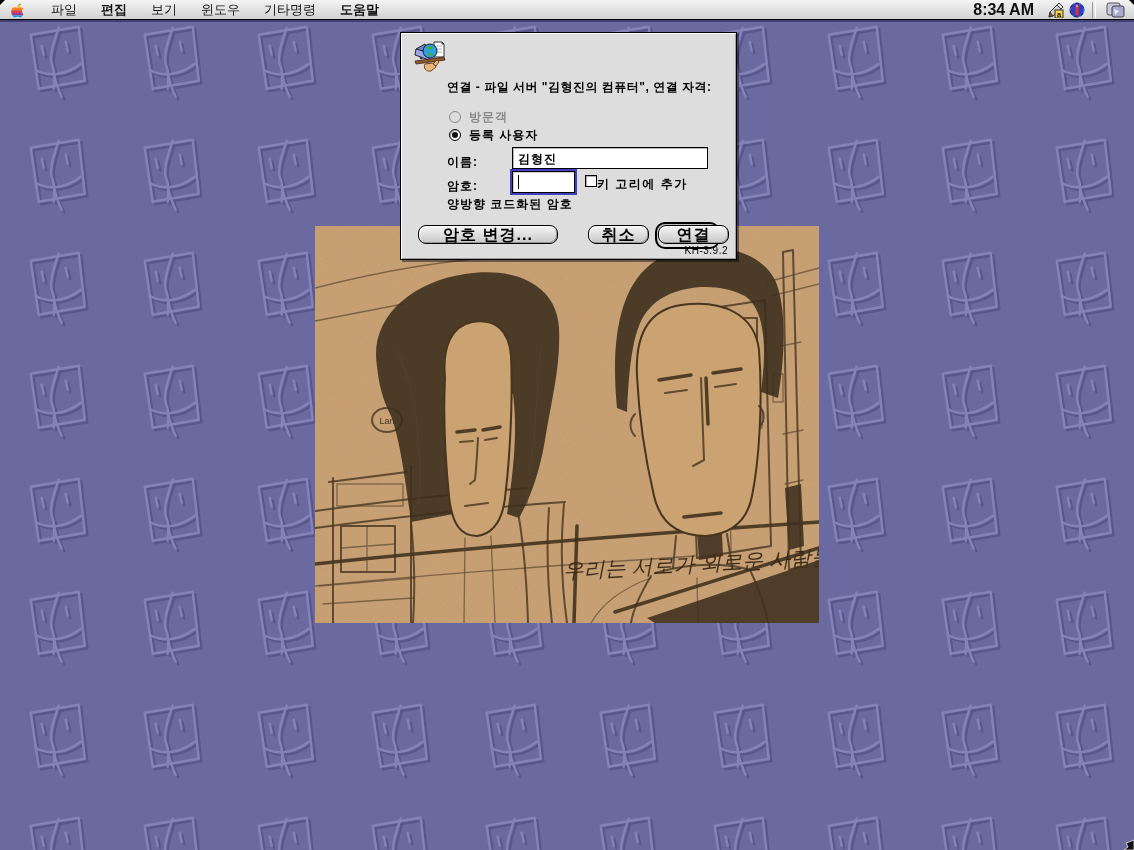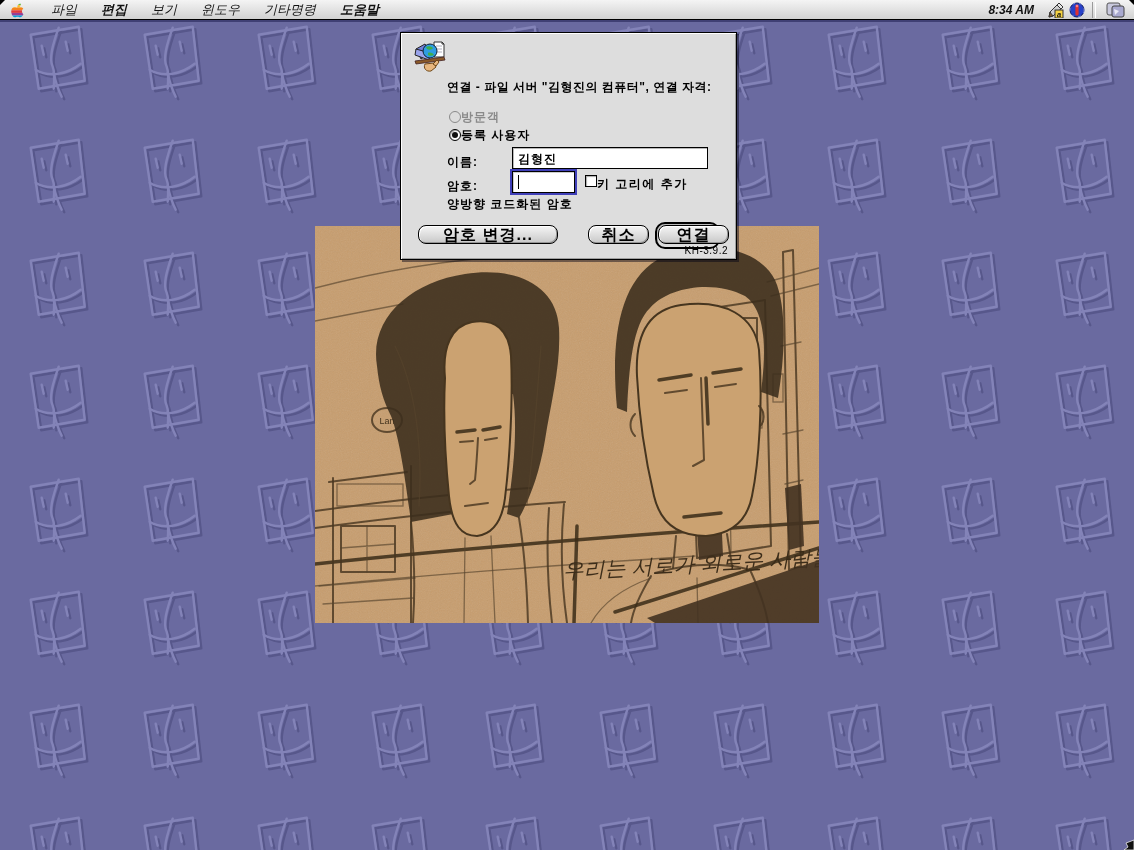--- a/index.html
+++ b/index.html
@@ -8,30 +8,29 @@
 
   
   .menubar {
     position:absolute; top:0; left:0; width:1134px; height:20px;
     background:linear-gradient(#f4f4f4, #d2d2d2);
     border-bottom:1px solid #000;
     display:flex; align-items:center;
     font-size:13px; color:#111;
     z-index:30;
     box-shadow:0 2px 0 rgba(30,30,80,0.55);
-    font-style:italic;
   }
   .menubar .corner { position:absolute; top:0; width:5px; height:5px; background:#000; }
   .menubar .corner.left { left:0; clip-path:polygon(0 0,100% 0,0 100%); }
   .menubar .corner.right { right:0; clip-path:polygon(0 0,100% 0,100% 100%); }
   .apple { margin:0 14px 0 10px; width:15px; height:16px; flex:0 0 auto; }
   .menu-item { padding:0 12px; height:20px; line-height:20px; white-space:nowrap; }
   .menu-item.bold { font-weight:bold; }
   .mb-spacer { flex:1; }
-  .clock { font-weight:bold; font-size:12px; padding:0 10px; white-space:nowrap; }
+  .clock { font-weight:bold; font-size:16px; padding:0 10px; white-space:nowrap; }
   .mb-icon { width:22px; height:18px; display:flex; align-items:center; justify-content:center; flex:0 0 auto; }
   .mb-divider { width:4px; height:16px; margin:0 4px;
     border-left:1px solid #9a9a9a; border-right:1px solid #fff; }
   .appmenu-well { width:30px; height:18px; margin-right:4px; display:flex; align-items:center; justify-content:center; }
 
   
   .desktop { position:absolute; top:20px; left:0; width:1134px; height:830px; }
   .desktop svg { display:block; }
 
   
@@ -52,21 +51,21 @@
   
   .dialog {
     position:absolute; left:400px; top:32px; width:337px; height:228px;
     background:#dddddd; border:1px solid #000;
     box-shadow: inset 1px 1px 0 #ffffff, inset -1px -1px 0 #a0a0a0, 2px 2px 0 rgba(0,0,20,0.45);
     z-index:20; font-size:12px; color:#000;
   }
   .dlg-icon { position:absolute; left:12px; top:7px; width:34px; height:34px; }
   .dlg-title { position:absolute; left:46px; top:46px; font-weight:bold; font-size:12px; letter-spacing:0.5px; white-space:nowrap; }
 
-  .radio-row { position:absolute; left:48px; display:flex; align-items:center; height:14px; }
+  .radio-row { position:absolute; left:48px; display:flex; align-items:center; gap:8px; height:14px; }
   .radio { width:12px; height:12px; border-radius:50%; background:#fff;
     border:1px solid #000; box-shadow: inset 1px 1px 1px #aaa; position:relative; }
   .radio.disabled { border-color:#8a8a8a; box-shadow:none; background:#ddd; }
   .radio.selected::after { content:""; position:absolute; left:2px; top:2px; width:6px; height:6px;
     border-radius:50%; background:#111; }
   .radio-label { font-weight:bold; letter-spacing:1px; }
   .radio-label.disabled { color:#8a8a8a; }
 
   .fld-label { position:absolute; left:46px; font-weight:bold; letter-spacing:1px; }
   .textfield {

